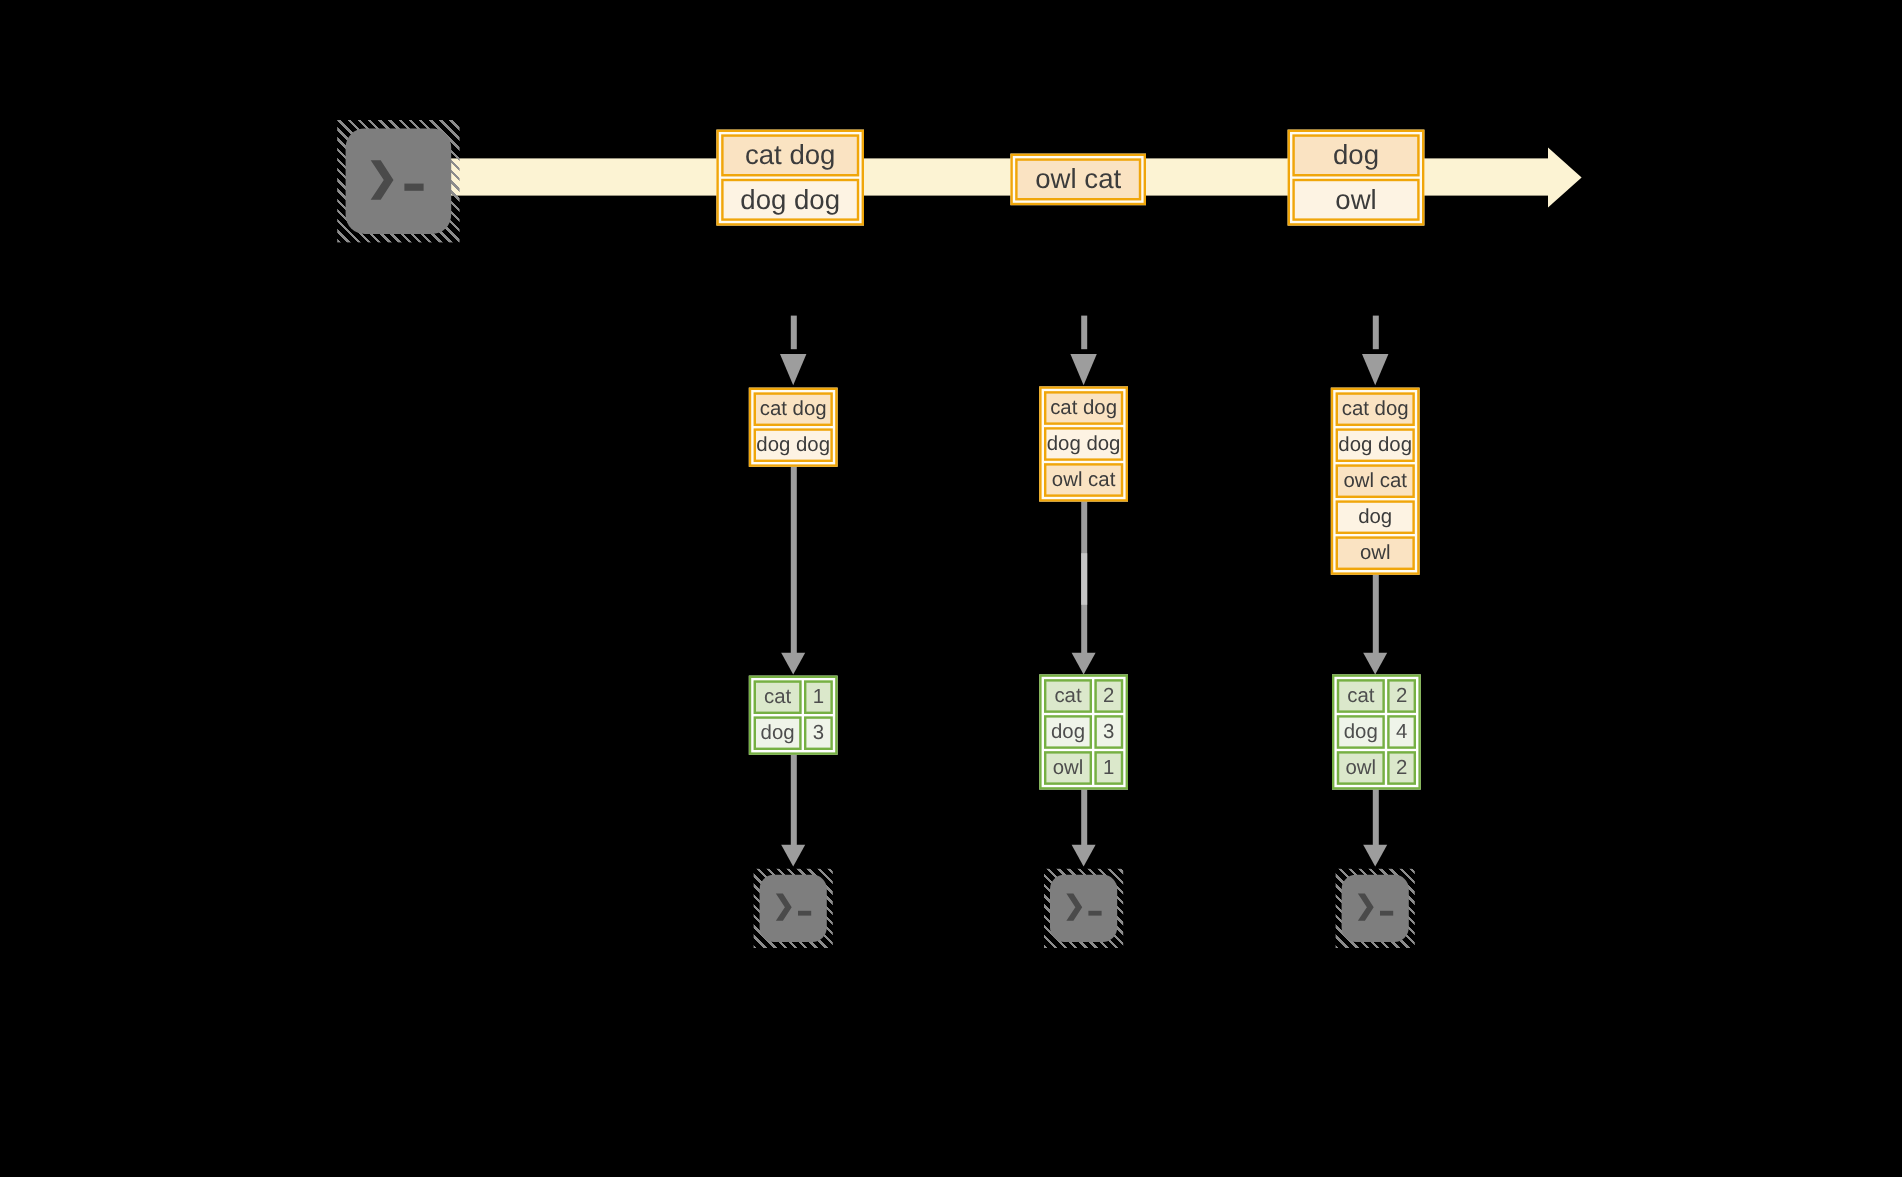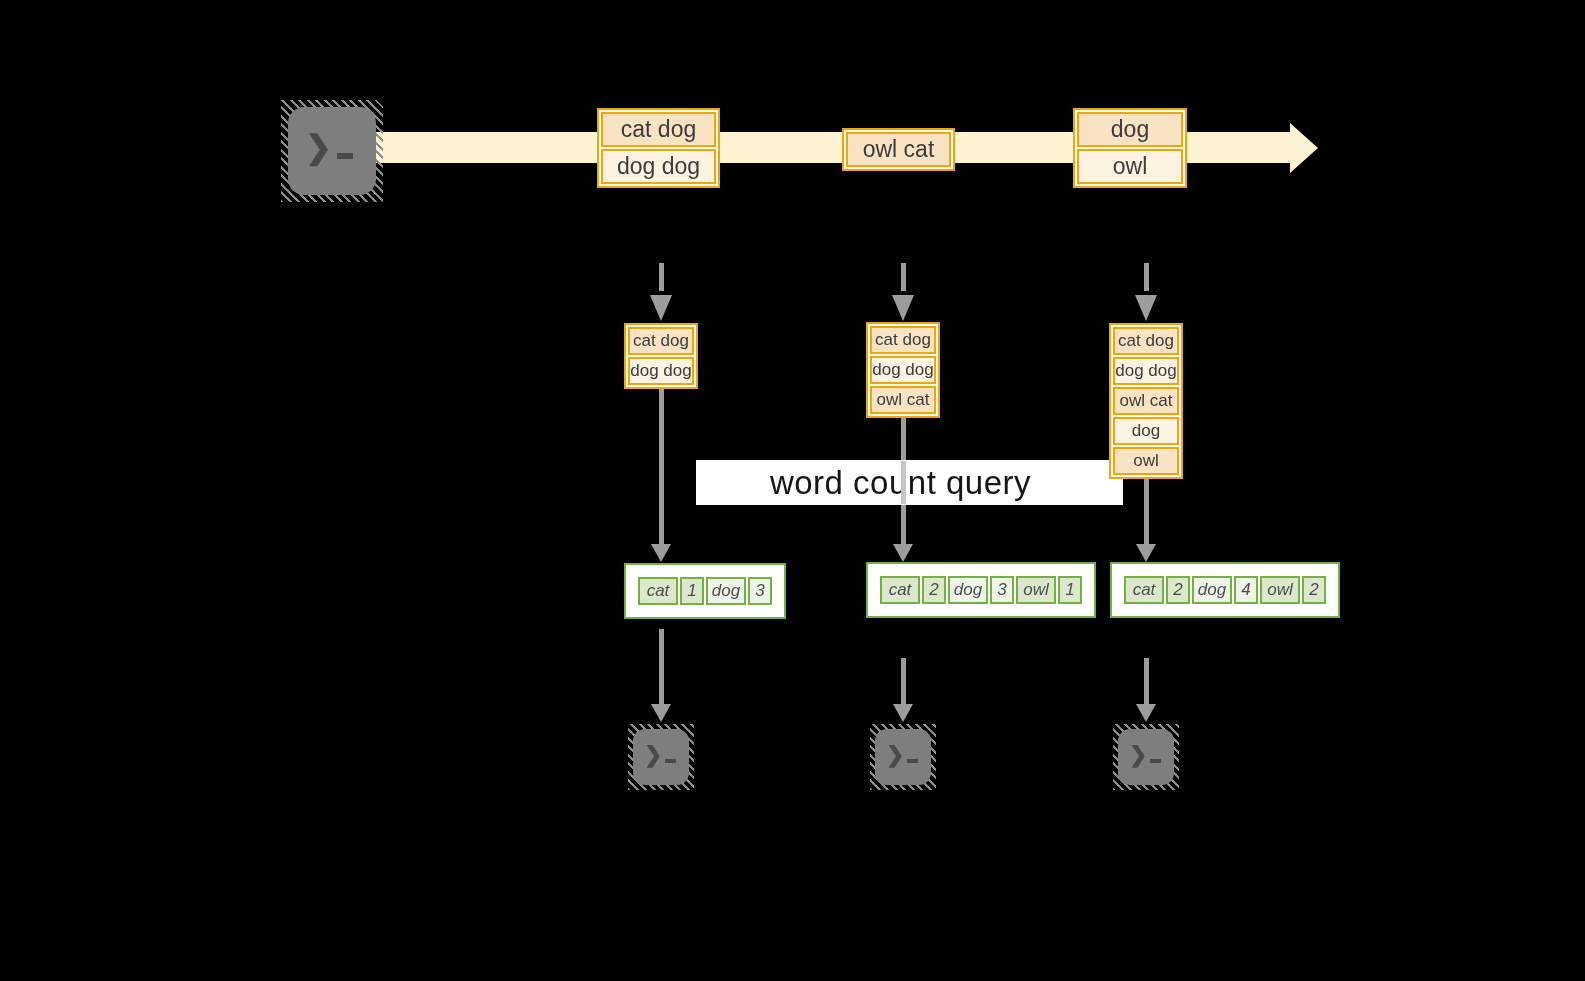--- a/index.html
+++ b/index.html
@@ -46,22 +46,22 @@
   #snap-1{left:624px;top:323px;width:74px;}
   #snap-2{left:866px;top:322px;width:74px;}
   #snap-3{left:1109px;top:323px;width:74px;}
 
   
   .qlabel{position:absolute;left:696px;top:460px;width:427px;height:45px;background:var(--labelbg);z-index:2;
     display:flex;align-items:center;justify-content:center;padding-right:18px;
     font-size:33px;color:var(--labeltx);letter-spacing:0.5px;}
 
   
-  .gtable{position:absolute;border:2px solid var(--gb);background:#FFFFFF;padding:12px;
-          display:flex;flex-direction:row;gap:2px;z-index:4;font-style:italic;}
+  .gtable{position:absolute;border:2px solid var(--gb);background:#FFFFFF;padding:2px;
+          display:flex;flex-direction:column;gap:2px;z-index:4;}
   .gtable .trow{display:flex;gap:2px;}
   .gtable .tcell{border:2px solid var(--gb);height:28px;display:flex;align-items:center;justify-content:center;
                  font-size:17px;color:var(--gtx);}
   .gtable .tcell.label{width:40px;}
   .gtable .tcell.value{width:24px;}
   .gtable .trow:nth-child(odd) .tcell{background:var(--g1);}
   .gtable .trow:nth-child(even) .tcell{background:var(--g2);}
   #res-1{left:624px;top:563px;} #res-2{left:866px;top:562px;} #res-3{left:1110px;top:562px;}
 
   
@@ -128,21 +128,20 @@
       <div class="cell">owl cat</div>
     </div>
   <div class="obox snap" id="snap-3">
       <div class="cell">cat dog</div>
       <div class="cell">dog dog</div>
       <div class="cell">owl cat</div>
       <div class="cell">dog</div>
       <div class="cell">owl</div>
     </div>
 
-  <div class="qlabel">word count query</div>
 
   <div class="vline" id="mid-1"></div>
   <div class="vline under" id="mid-2"></div>
   <div class="vline lite" id="mid-2b"></div>
   <div class="vline" id="mid-3"></div>
   <div class="ahead" id="mhead-1"></div>
   <div class="ahead" id="mhead-2"></div>
   <div class="ahead" id="mhead-3"></div>
 
   <div class="gtable" id="res-1">

